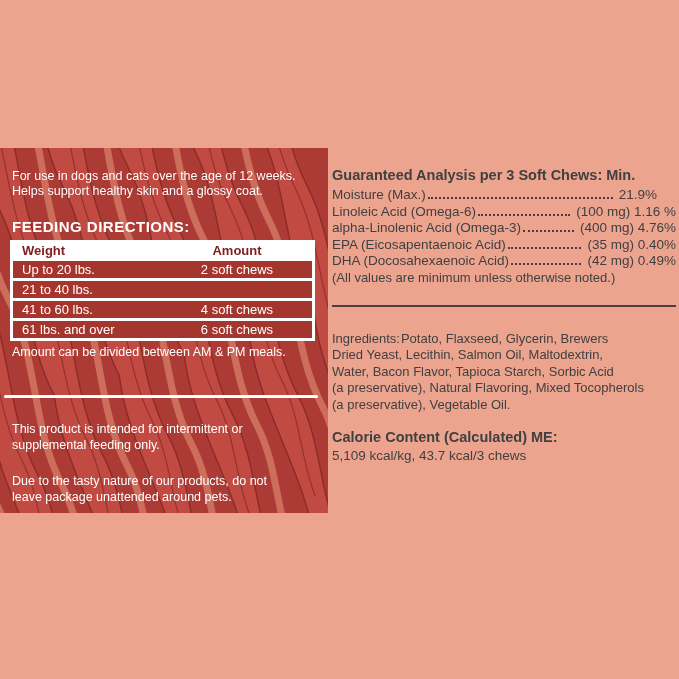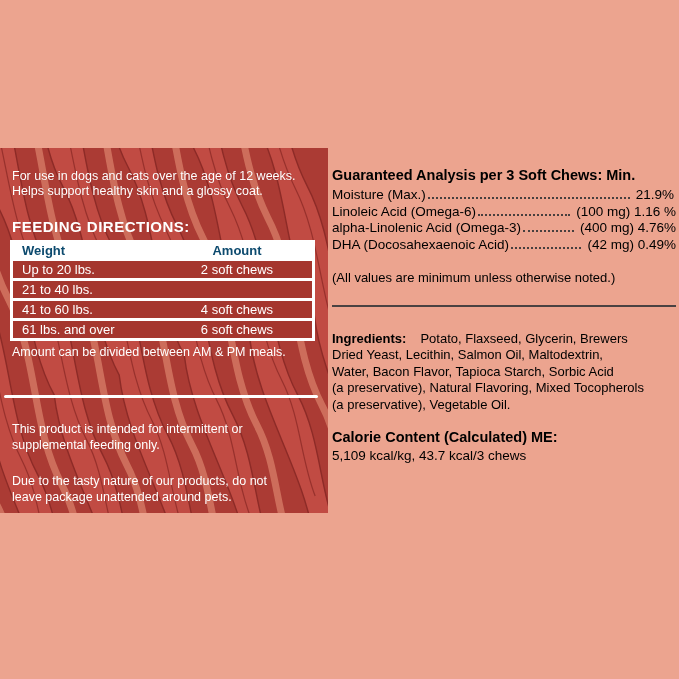--- a/index.html
+++ b/index.html
@@ -34,21 +34,21 @@
     font-size: 15px; font-weight: bold; letter-spacing: 0.5px;
     white-space: nowrap;
   }
   .fd-table {
     position: absolute; left: 10px; top: 84px;
     width: 305px; box-sizing: border-box;
     background: #FFFFFF; padding: 3px;
   }
   .fd-header-row {
     display: flex; align-items: center; height: 15px;
-    color: #0c4a6e; font-weight: bold; font-size: 13px;
+    color: #7f1d1d; font-weight: bold; font-size: 13px;
   }
   .fd-row {
     display: flex; align-items: center; height: 17.5px;
     margin-top: 2.5px; background: #A5362E;
     color: #FFFFFF; font-size: 13px;
   }
   .fd-col-weight { flex: 1; padding-left: 9px; white-space: nowrap; }
   .fd-col-amount { width: 150px; text-align: center; white-space: nowrap; }
 
   .ampm-note {
@@ -60,49 +60,49 @@
     width: 314px; height: 3px; background: #FFFFFF; border-radius: 2px;
   }
   .panel-note { position: absolute; left: 12px; font-size: 12.5px; line-height: 15.5px; white-space: nowrap; }
   .note-intermittent { top: 266px; }
   .note-tasty { top: 318px; }
 
   
   .right-col {
     position: absolute; left: 332px; top: 163px;
     width: 344px; height: 300px;
-    color: #000000;
+    color: #404040;
   }
   .ga-heading {
     position: absolute; left: 0; top: 4px;
     font-size: 14.5px; font-weight: bold; white-space: nowrap;
   }
   .ga-rows { position: absolute; left: 0; top: 24px; width: 344px; }
   .ga-row {
     display: flex; align-items: baseline;
     height: 16.5px; font-size: 13.5px; white-space: nowrap;
   }
   .ga-leader {
     flex: 1; min-width: 8px;
     border-bottom: 2px dotted #473F3E;
     margin: 0 1px 3px 2px;
   }
   .ga-value { margin-left: 5px; }
-  .ga-value-first { margin-right: 2px; }
+  .ga-value-first { margin-right: 19px; }
   .ga-footnote {
     position: absolute; left: 0; top: 107px;
     font-size: 13px; white-space: nowrap;
   }
   .right-rule {
     position: absolute; left: 0; top: 142px;
     width: 344px; height: 2px; background: #4A4242;
   }
   .ingredients { position: absolute; left: 0; top: 168px; font-size: 13px; line-height: 16.4px; }
   .ing-line { white-space: nowrap; }
-  .ing-label { font-weight: bold; margin-right: 14px; text-align: center; }
+  .ing-label { font-weight: normal; margin-right: 1px; text-align: center; }
   .cal-heading {
     position: absolute; left: 0; top: 266px;
     font-size: 14.5px; font-weight: bold; white-space: nowrap;
   }
   .cal-value {
     position: absolute; left: 0; top: 285px;
     font-size: 13.5px; white-space: nowrap;
   }
 </style>
 </head>
@@ -198,20 +198,25 @@
         <span>Linoleic Acid (Omega-6)</span>
         <span class="ga-leader"></span>
         <span class="ga-value">(100 mg) 1.16 %</span>
       </div>
       <div class="ga-row">
         <span>alpha-Linolenic Acid (Omega-3)</span>
         <span class="ga-leader"></span>
         <span class="ga-value">(400 mg) 4.76%</span>
       </div>
       <div class="ga-row">
+        <span>EPA (Eicosapentaenoic Acid)</span>
+        <span class="ga-leader"></span>
+        <span class="ga-value">(35 mg) 0.40%</span>
+      </div>
+      <div class="ga-row">
         <span>DHA (Docosahexaenoic Acid)</span>
         <span class="ga-leader"></span>
         <span class="ga-value">(42 mg) 0.49%</span>
       </div>
     </div>
 
     <div class="ga-footnote">(All values are minimum unless otherwise noted.)</div>
 
     <div class="right-rule"></div>
 

